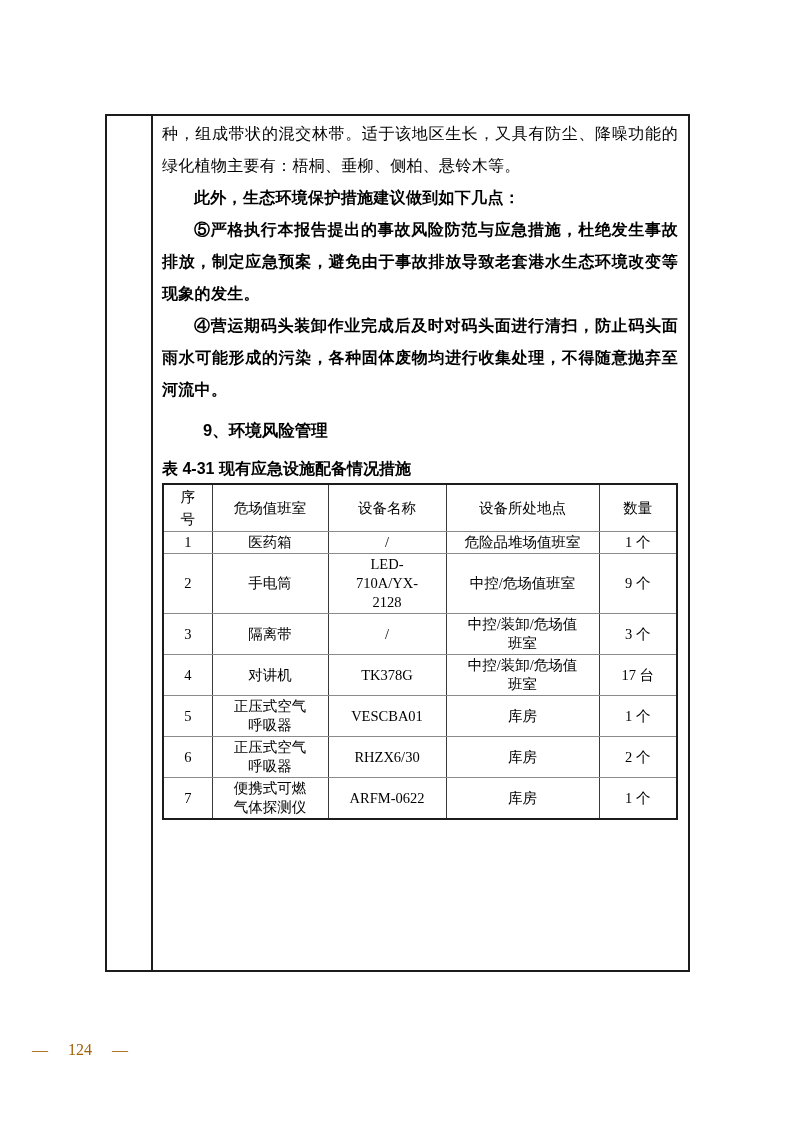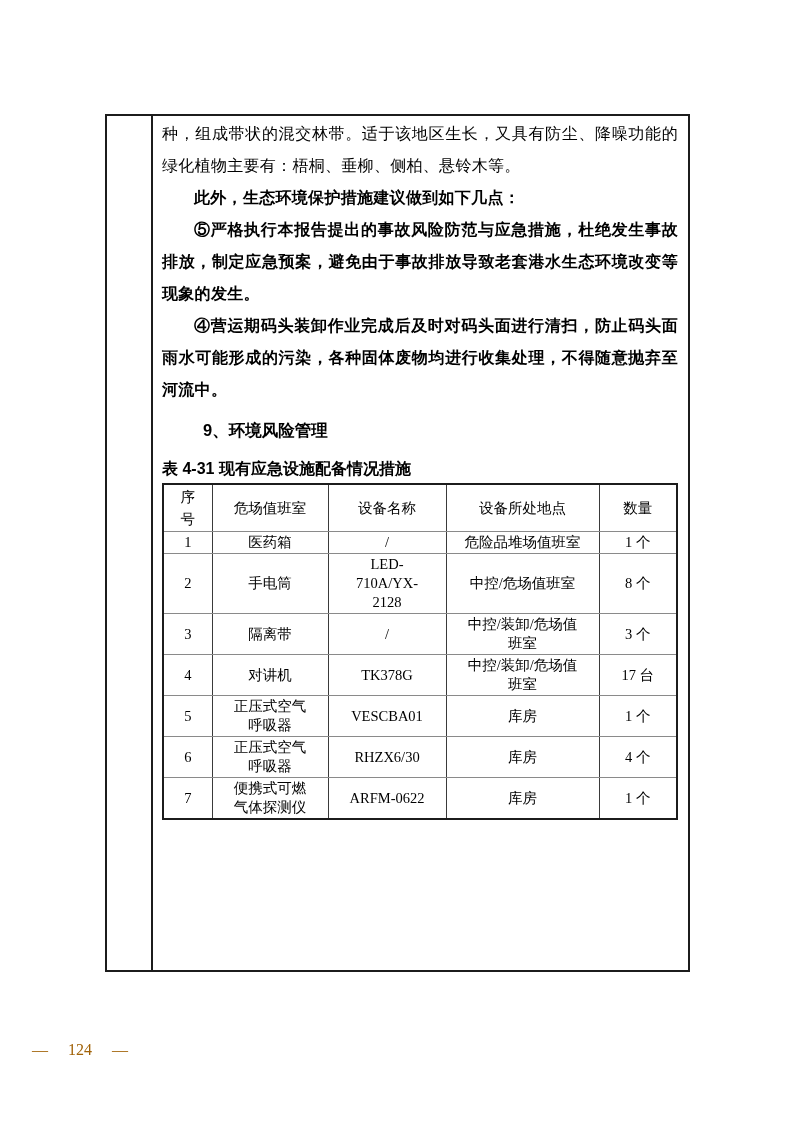--- a/index.html
+++ b/index.html
@@ -138,21 +138,21 @@
           <td>医药箱</td>
           <td class="latin">/</td>
           <td>危险品堆场值班室</td>
           <td>1 个</td>
         </tr>
         <tr>
           <td>2</td>
           <td>手电筒</td>
           <td class="latin">LED-710A/YX-2128</td>
           <td>中控/危场值班室</td>
-          <td>8 个</td>
+          <td>9 个</td>
         </tr>
         <tr>
           <td>3</td>
           <td>隔离带</td>
           <td class="latin">/</td>
           <td>中控/装卸/危场值 班室</td>
           <td>3 个</td>
         </tr>
         <tr>
           <td>4</td>
@@ -166,21 +166,21 @@
           <td>正压式空气呼吸器</td>
           <td class="latin">VESCBA01</td>
           <td>库房</td>
           <td>1 个</td>
         </tr>
         <tr>
           <td>6</td>
           <td>正压式空气呼吸器</td>
           <td class="latin">RHZX6/30</td>
           <td>库房</td>
-          <td>4 个</td>
+          <td>2 个</td>
         </tr>
         <tr>
           <td>7</td>
           <td>便携式可燃气体探测仪</td>
           <td class="latin">ARFM-0622</td>
           <td>库房</td>
           <td>1 个</td>
         </tr>
 
       </tbody>

